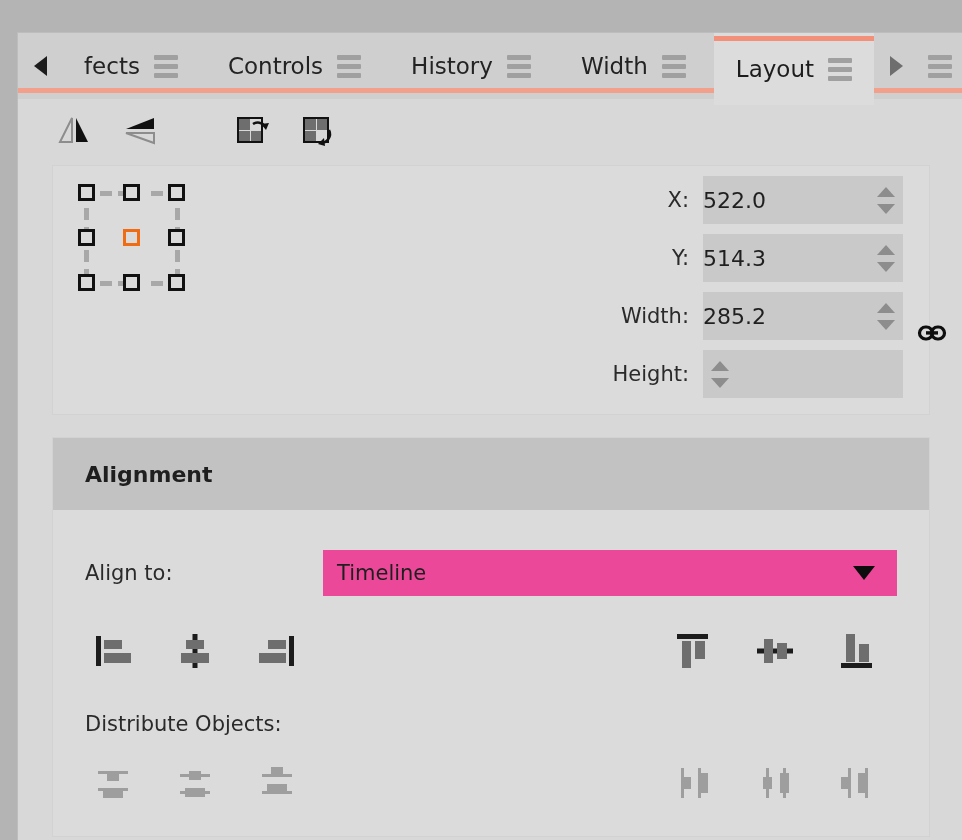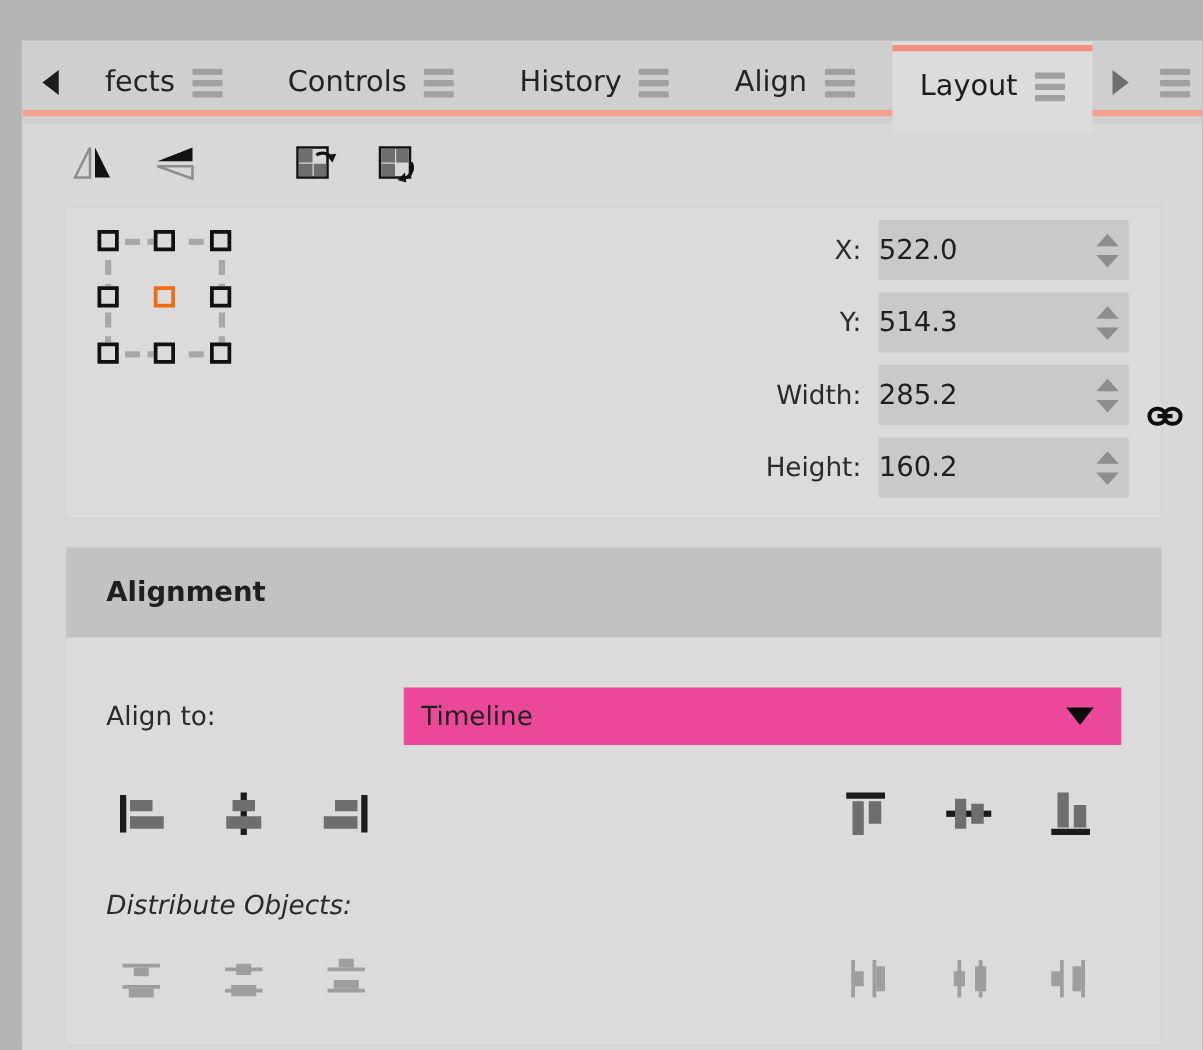--- a/index.html
+++ b/index.html
@@ -308,21 +308,20 @@
     width: 56px;
     height: 54px;
     display: flex;
     align-items: center;
     justify-content: center;
   }
   .dist-label {
     font-size: 21px;
     color: #2a2a2a;
     margin-top: 32px;
-    font-style: italic;
   }
   .dist-row {
     display: flex;
     align-items: center;
     margin-top: 18px;
     height: 58px;
   }
   .pad-right-group { margin-right: 12px; }
 </style>
 </head>
@@ -362,21 +361,21 @@
           <span class="tab-label">History</span>
           <span class="burger">
               <i></i>
               <i></i>
               <i></i>
             </span>
         </div>
         <div class="tab-gap"></div>
 
         <div class="tab">
-          <span class="tab-label">Align</span>
+          <span class="tab-label">Width</span>
           <span class="burger">
               <i></i>
               <i></i>
               <i></i>
             </span>
         </div>
         <div class="tab-gap"></div>
 
         <div class="tab active">
           <span class="tab-label">Layout</span>
@@ -505,21 +504,20 @@
               <span class="spin-arrows">
                 <span class="spin-up"></span>
                 <span class="spin-down"></span>
               </span>
             </div>
           </div>
 
           <div class="field-row">
             <span class="field-label">Height:</span>
             <div class="spinbox">
-              <span class="spin-value">160.2</span>
               <span class="spin-arrows">
                 <span class="spin-up"></span>
                 <span class="spin-down"></span>
               </span>
             </div>
           </div>
 
           <div class="link-icon">
             <svg width="30" height="30" viewBox="0 0 30 30">
               <rect x="2.5" y="9" width="13" height="12" rx="6" fill="none" stroke="#0d0d0d" stroke-width="3.2"></rect>

